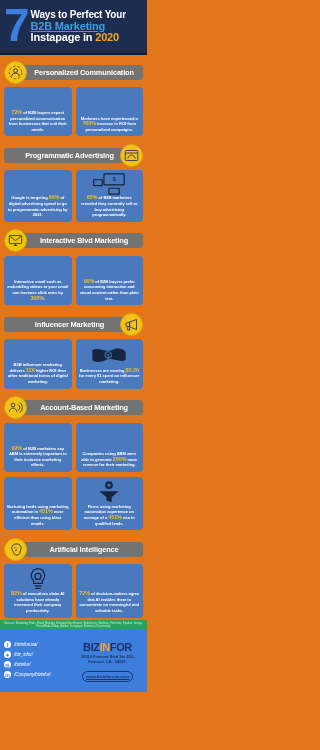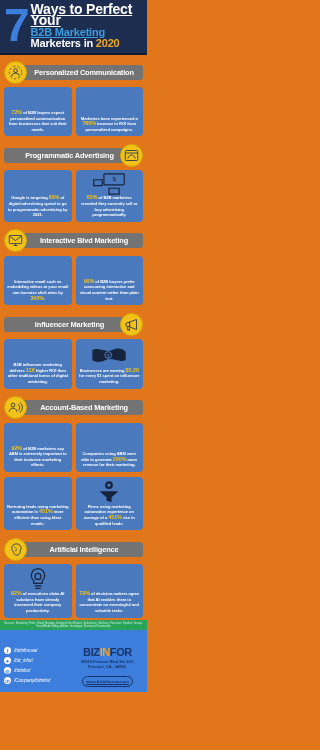--- a/index.html
+++ b/index.html
@@ -16,21 +16,21 @@
     height:55px; background:#1d2d4f; position:relative;
     display:flex; align-items:center; padding:0 4px 0 2px;
     border-bottom:2px solid #0f1c33;
   }
   .big-seven {
     font-size:46px; font-weight:bold; color:#3d7ddb;
     line-height:38px; letter-spacing:-2px; padding:0 2px 4px 2px;
   }
   .head-lines { flex:1; padding-left:1px; }
   .head-lines div { font-weight:bold; line-height:11.5px; letter-spacing:-0.2px; }
-  .hl1 { font-size:14px; color:#ffffff;text-decoration:underline; }
+  .hl1 { font-size:10px; color:#ffffff; }
   .hl2 { font-size:11px; color:#3d9de0;text-decoration:underline; }
   .hl3 { font-size:11px; color:#ffffff; }
   .hl3 .yr { color:#f5a623;text-align:center; }
 
   
   .section { padding:3px 4px 2px 4px; }
   .sec-head { display:flex; align-items:center; height:24px; margin:2px 0 3px 0; }
   .sec-head.right { flex-direction:row-reverse; }
   .badge {
     width:23px; height:23px; border-radius:50%;
@@ -67,21 +67,21 @@
   .stat b { color:#f2c21b; font-size:5.4px; }
 
   
   .sources {
     background:#27a35a; color:#d7f0df; font-size:2.6px; line-height:3.4px;
     text-align:center; padding:2px 4px; letter-spacing:0.1px;
   }
 
   
   .footer {
-    background:#3d7ddb; padding:5px 4px; display:flex; gap:4px; align-items:flex-end;
+    background:#3d7ddb; padding:5px 4px; display:flex; gap:4px; align-items:center;
     height:62px;
   }
   .social { flex:0 0 64px; }
   .srow { display:flex; align-items:center; gap:3px; margin-bottom:3px; }
   .sicon {
     width:7px; height:7px; border-radius:50%; background:#ffffff; color:#3d7ddb;
     font-size:5px; font-weight:bold; display:flex; align-items:center; justify-content:center;
     flex:0 0 7px;
   }
   .shandle { color:#ffffff; font-size:4.6px; font-style:italic; letter-spacing:-0.1px; }
@@ -98,21 +98,21 @@
 </head>
 <body>
 
 <div class="page">
 
   <div class="header">
     <div class="big-seven">7</div>
     <div class="head-lines">
       <div class="hl1">Ways to Perfect Your</div>
       <div class="hl2">B2B Marketing</div>
-      <div class="hl3"><span>Marketers in </span><span class="yr">2020</span></div>
+      <div class="hl3"><span>Instapage in </span><span class="yr">2020</span></div>
     </div>
   </div>
 
   <div id="sections-root">
       <div class="section">
         <div class="sec-head">
           <div class="badge">
             <svg width="15" height="15" viewBox="0 0 24 24">
               <circle cx="12" cy="9" r="3" stroke="#1d2d4f" fill="none" stroke-width="1.3"></circle>
               <path d="M6 18c0-3.3 2.7-5 6-5s6 1.7 6 5" stroke="#1d2d4f" fill="none" stroke-width="1.3"></path>

